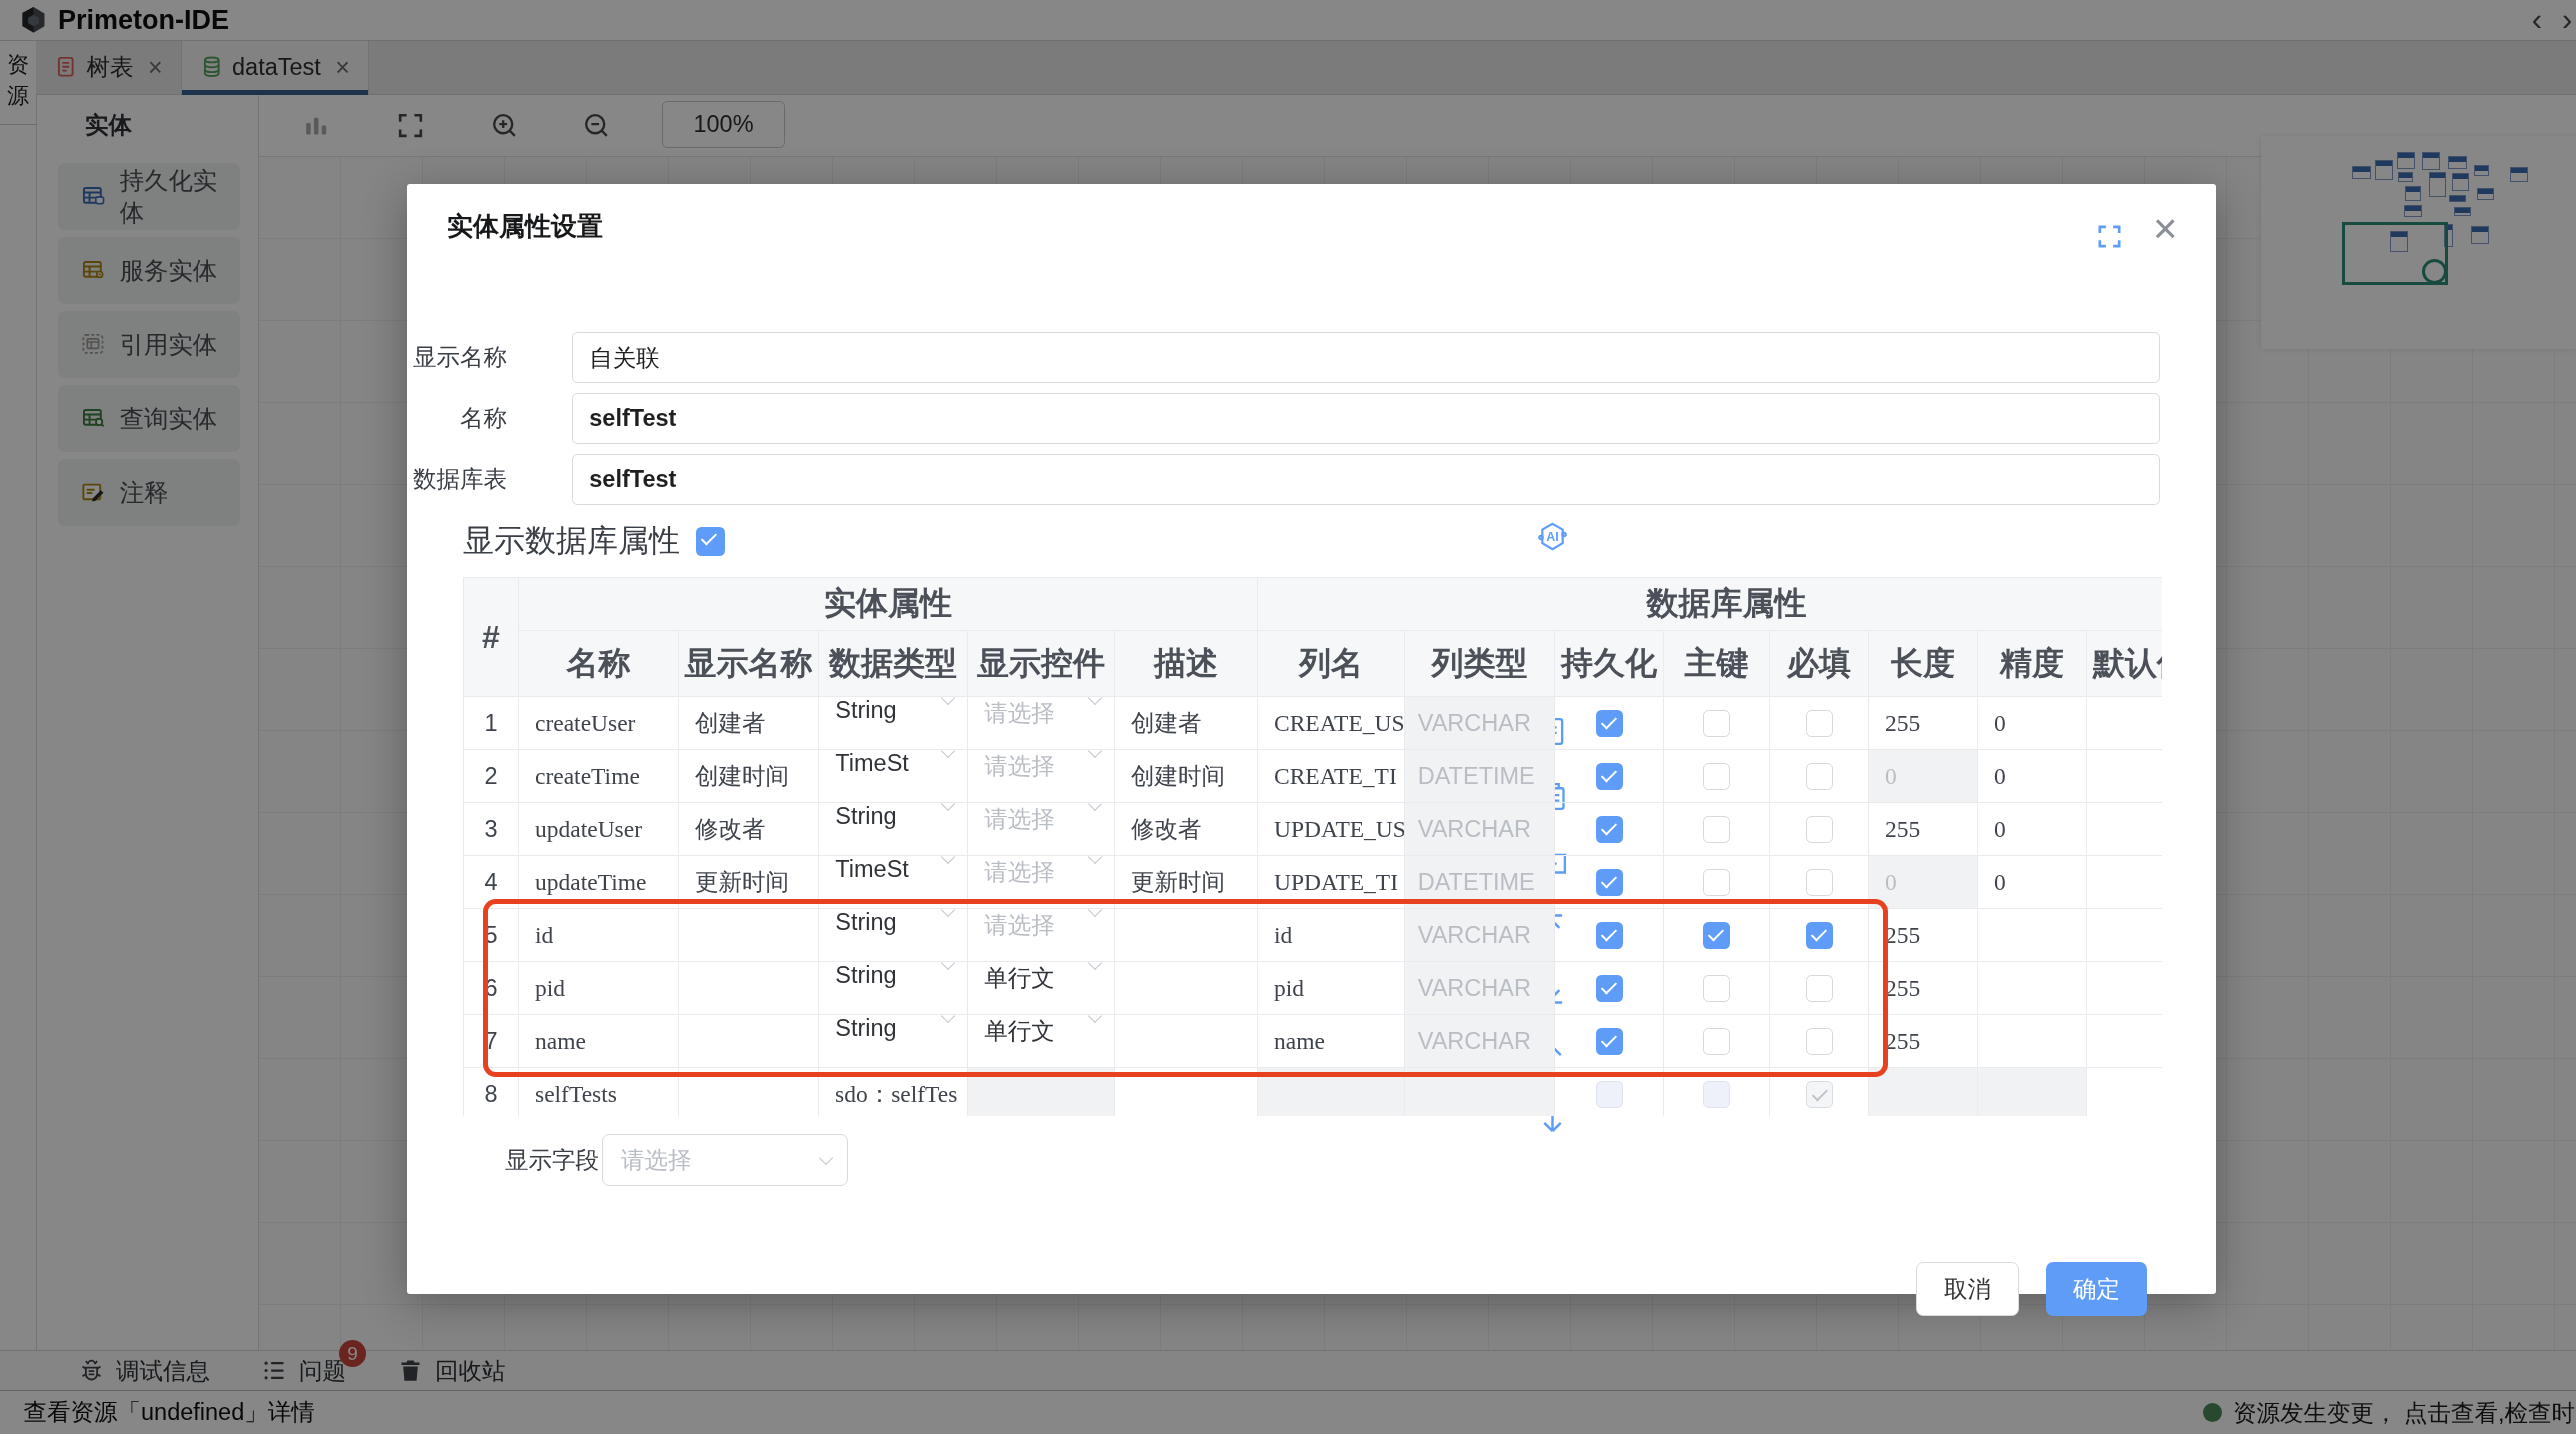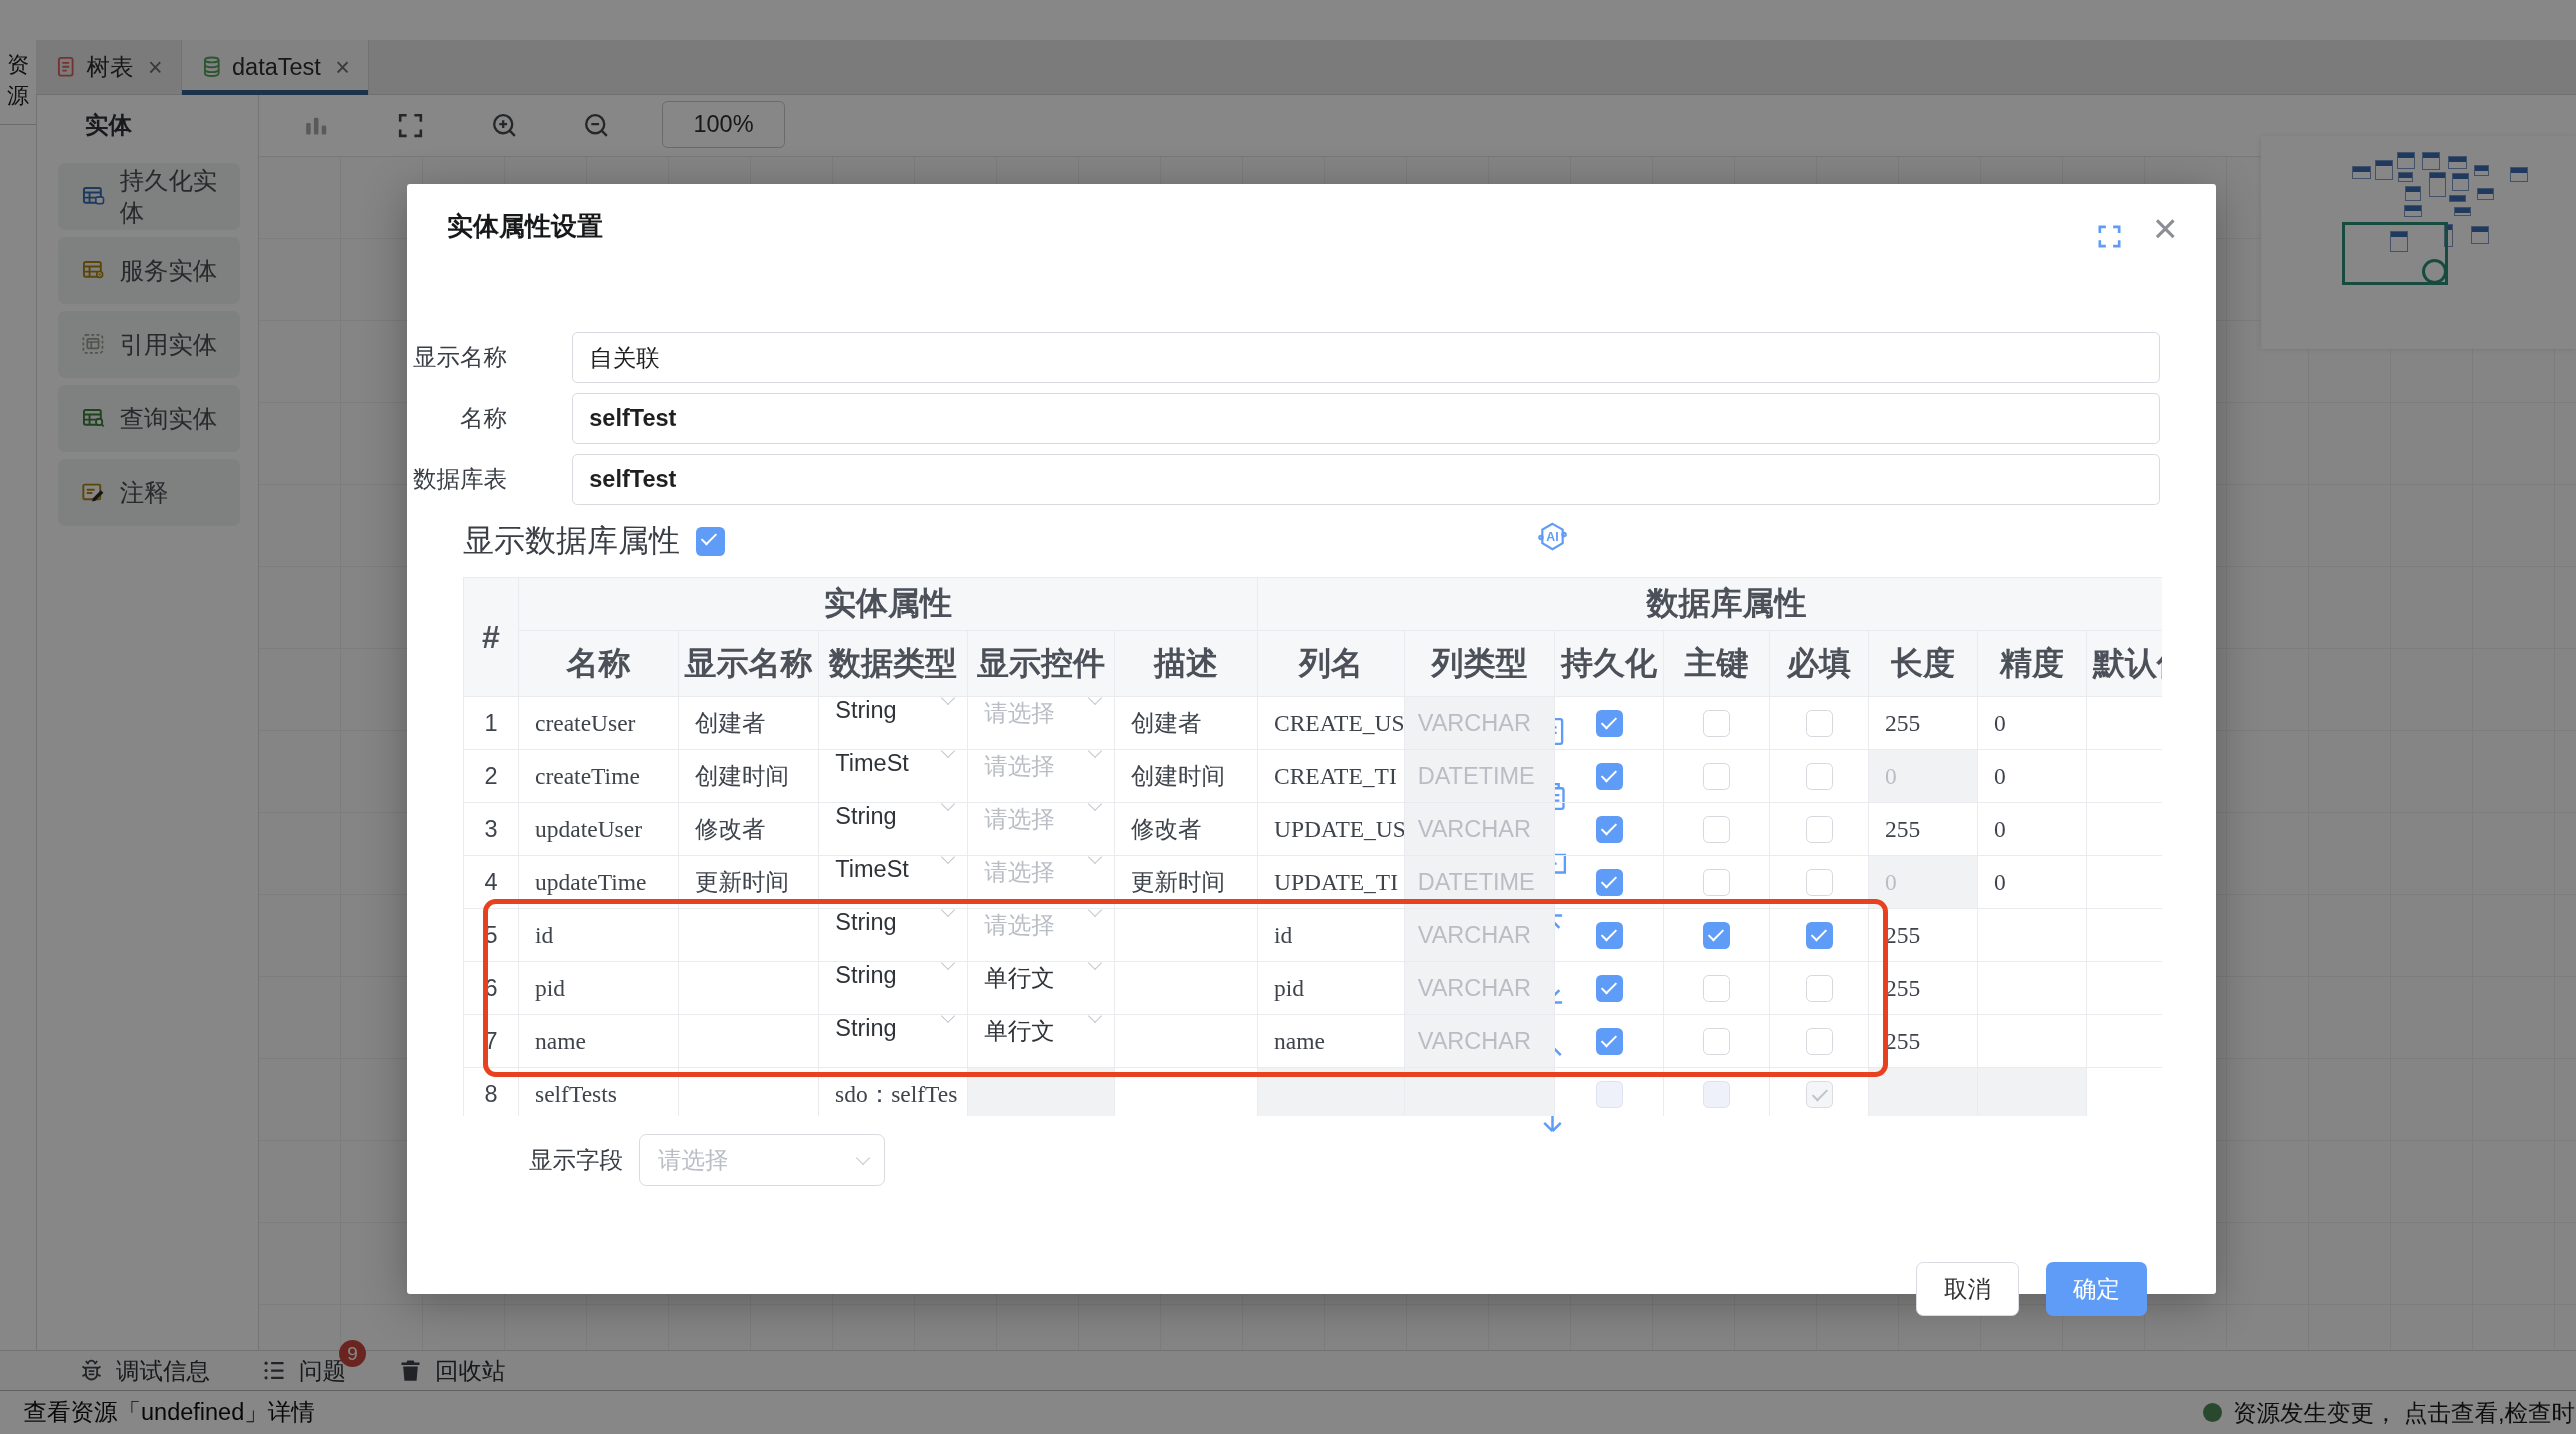--- a/index.html
+++ b/index.html
@@ -93,35 +93,49 @@
   td.gray{background:#f1f2f4;}
   td.dim{color:#b9bdc4;}
   td.c-cb{text-align:center;}
   .ddcell{display:flex;align-items:flex-start;justify-content:space-between;padding:0 14.5px 0 16.3px;height:100%;}
   .ddcell .txt{color:#2f3338;}
   .ddcell .txt.ph{color:#b9bdc4;}
   .chev{width:9px;height:9px;border-right:1.8px solid #c3c7cd;border-bottom:1.8px solid #c3c7cd;transform:rotate(45deg);margin-top:-4.5px;flex:none;}
   
   .redbox{position:absolute;left:76px;top:715px;width:1395px;height:168px;border:5.4px solid #e8411f;border-radius:12.7px;z-index:8;pointer-events:none;}
   
-  .m-dfield{position:absolute;left:98px;top:949px;height:54px;display:flex;align-items:center;gap:16px;margin-left:24px;}
+  .m-dfield{position:absolute;left:98px;top:949px;height:54px;display:flex;align-items:center;gap:3px;}
   .m-dfield .dlabel{font-size:23.5px;color:#3a3e45;}
   .m-dfield .dselect{width:246px;height:52px;border:0.9px solid #d7dade;border-radius:7.2px;display:flex;align-items:center;
                      justify-content:space-between;padding:0 16.3px 0 18px;box-sizing:border-box;}
   .m-dfield .dselect .ph{font-size:23.5px;color:#b9bdc4;}
   
   .btn{position:absolute;top:1078px;height:54px;border-radius:7.2px;font-size:23.5px;display:flex;align-items:center;justify-content:center;box-sizing:border-box;}
   .btn.cancel{left:1509px;width:103px;background:#fff;border:0.9px solid #d8dbdf;color:#333;}
   .btn.ok{left:1639px;width:101px;background:#5e9cf7;color:#fff;}
 </style>
 </head>
 <body>
 
 <div class="app">
 
+  <div class="hdr">
+    <span class="logo">
+      <svg viewBox="0 0 24 24">
+          <path fill="#4a4f54" d="M12 1.5l8.5 5v10l-8.5 5-8.5-5v-10z"></path>
+          <path fill="#23272b" d="M12 1.5v19.5l-8.5-5v-10z"></path>
+          <path fill="#676d73" d="M12 7.5l4.2 2.3v4.4L12 16.5l-4.2-2.3V9.8z"></path>
+        </svg>
+    </span>
+    <span class="title">Primeton-IDE</span>
+    <span class="nav">
+      <span>‹</span>
+      <span>›</span>
+    </span>
+  </div>
 
   <div class="strip">
     <span class="vert" id="strip-label">
         <span style="display:block">资</span>
         <span style="display:block">源</span>
       </span>
   </div>
 
   <div class="tabbar" id="tab-bar">
       <div class="tab">

